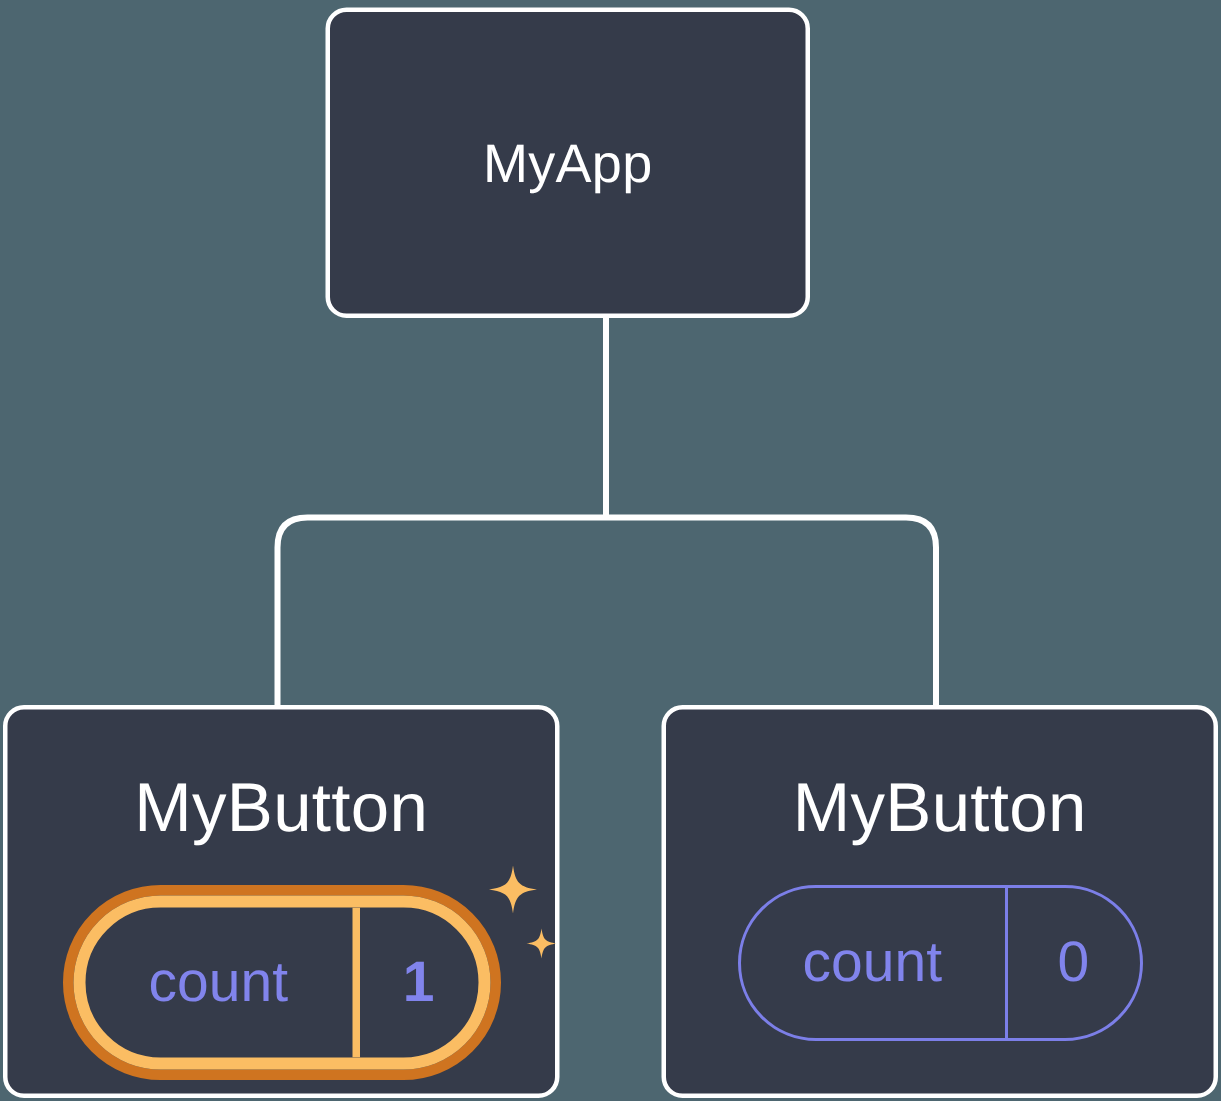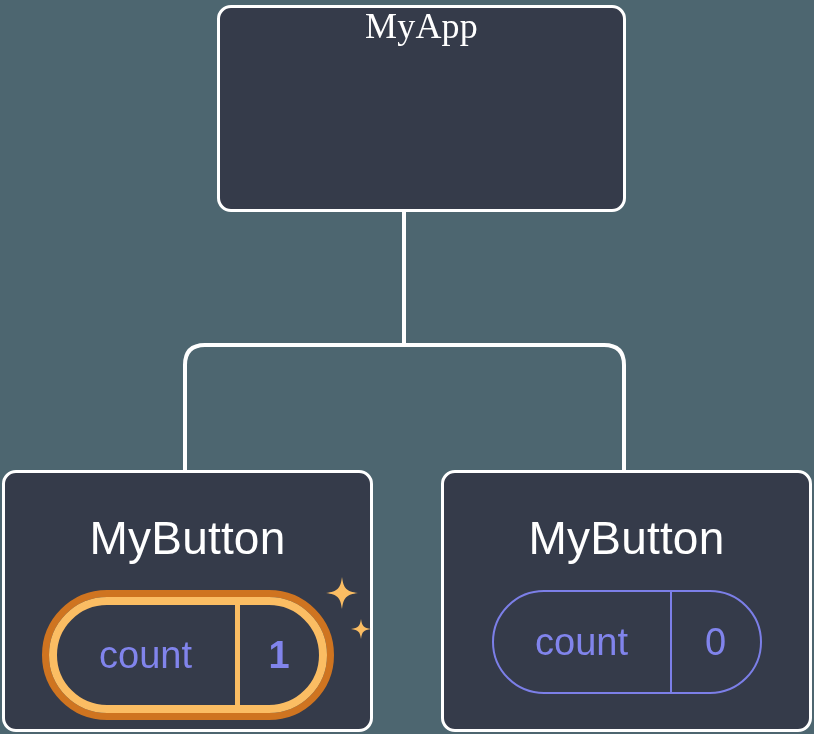--- a/index.html
+++ b/index.html
@@ -38,23 +38,23 @@
     background: #353b4a;
     border: 3px solid #ffffff;
     border-radius: 14px;
     display: flex;
     flex-direction: column;
     align-items: center;
   }
   .node-root {
     left: 217px;
     top: 5px;
-    width: 409px;
+    width: 323px;
     height: 207px;
-    font-family: Liberation Serif, serif;
+    justify-content: center;
   }
   .node-child-left {
     left: 2px;
     top: 470px;
     width: 371px;
     height: 262px;
     padding-top: 42px;
   }
   .node-child-right {
     left: 441px;

